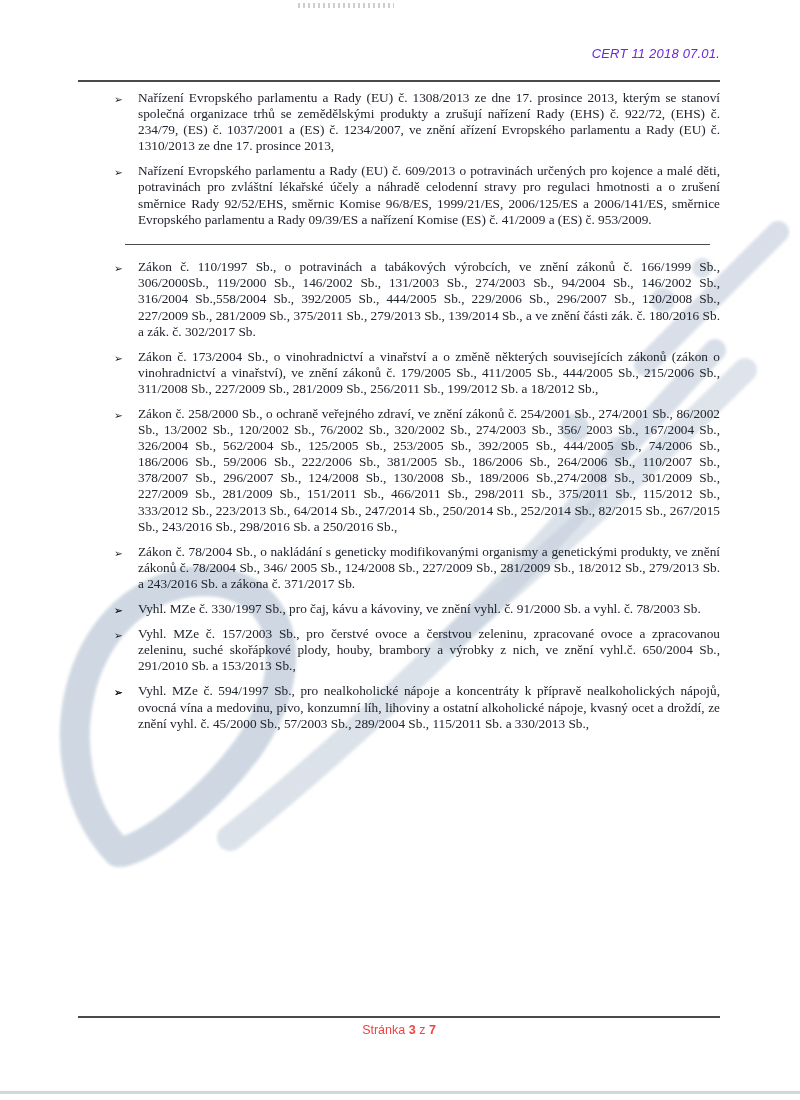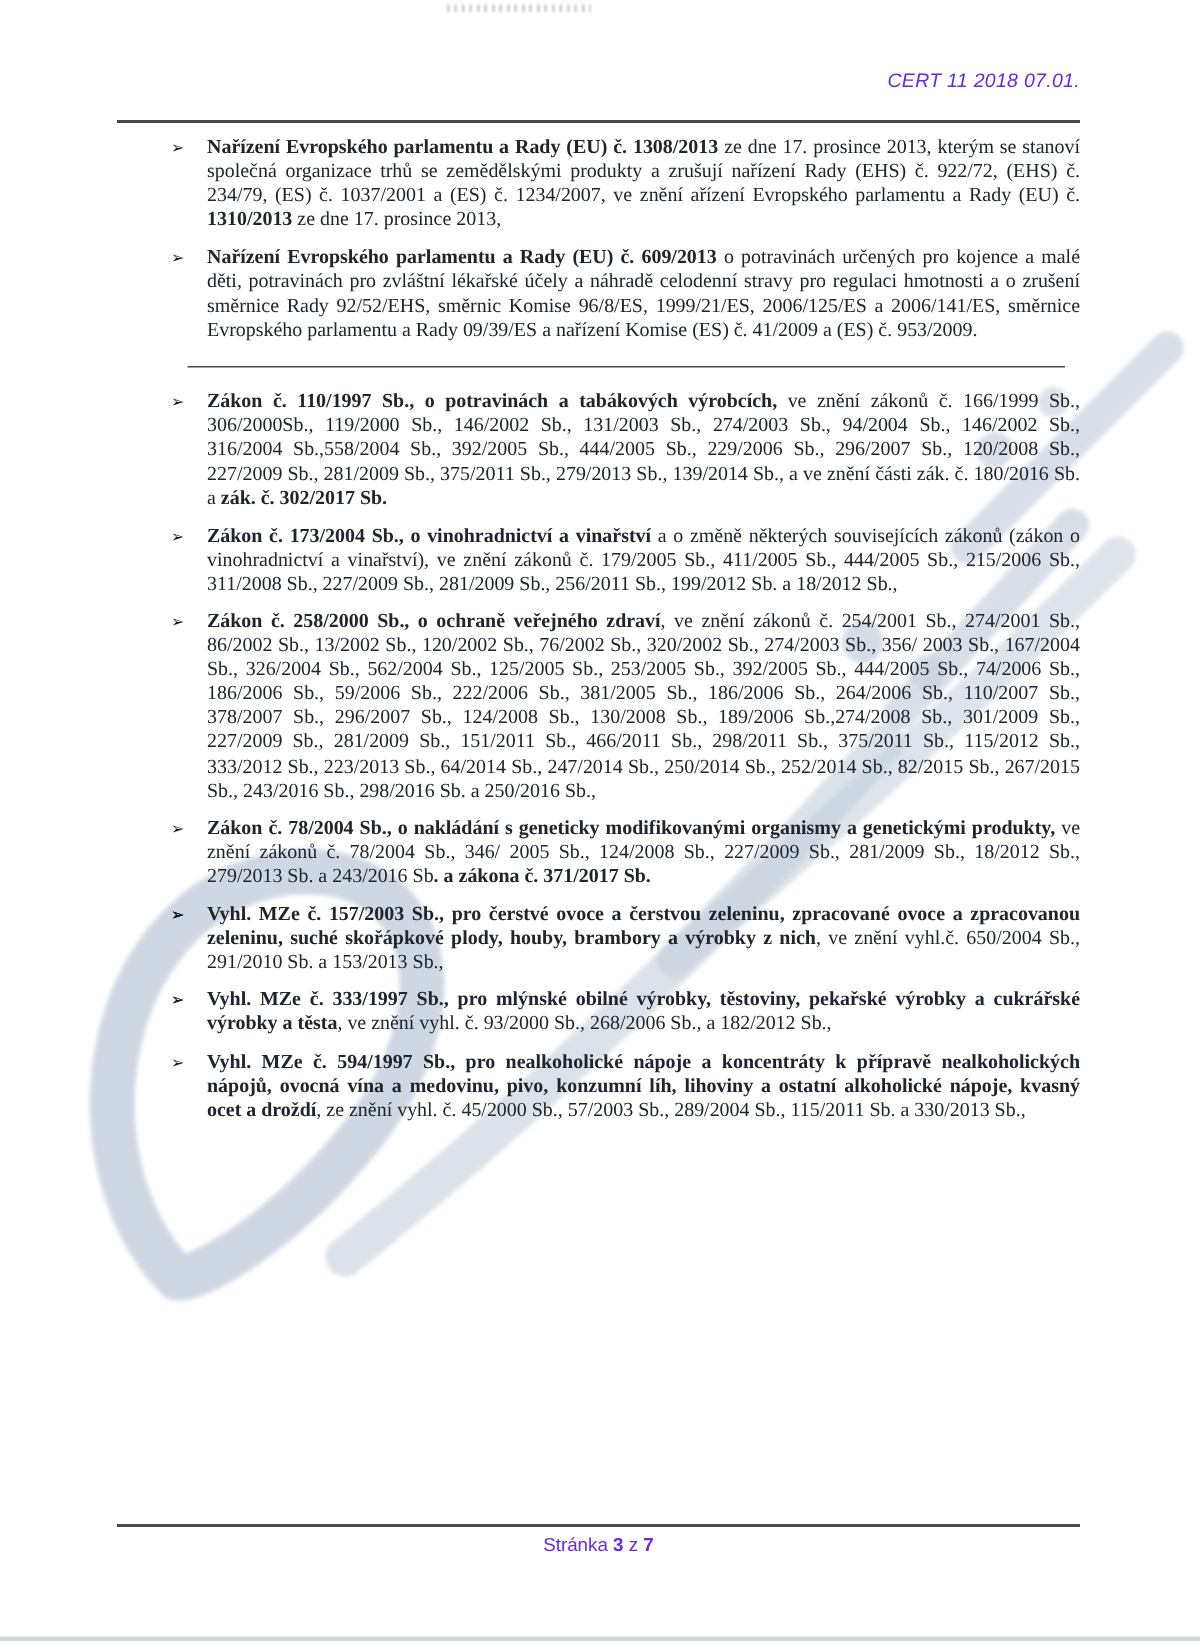--- a/index.html
+++ b/index.html
@@ -26,25 +26,25 @@
   .foot-rule{top:1016px;}
   .list{position:absolute;top:90px;left:0;width:642px;}
   .li{
     position:relative;padding-left:60px;margin-bottom:9px;
     font-size:13.3px;line-height:16.1px;text-align:justify;
   }
   .li .bullet{
     position:absolute;left:36px;top:1px;font-family:"DejaVu Sans",sans-serif;
     font-size:10.5px;color:#15181f;
   }
-  .li b{font-weight:bold;}
+  .li b{font-weight:normal;}
   .sep{height:1.5px;background:var(--rule,#4a4a4a);margin:16px 0 14px 47px;width:585px;}
   .footer{
     position:absolute;top:1023px;left:0;width:642px;text-align:center;
-    font-family:"Liberation Sans",sans-serif;font-size:12.5px;color:#6d28d9;
+    font-family:"Liberation Sans",sans-serif;font-size:12.5px;color:#ef4444;
   }
   .footer b{font-weight:bold;}
 </style>
 </head>
 <body>
 
 <div>
 
   <svg class="watermark" viewBox="0 0 800 1100" xmlns="http://www.w3.org/2000/svg">
     <g stroke="#c3cedb" fill="none" stroke-linecap="round">
@@ -71,24 +71,24 @@
           <div class="li"><span class="bullet">➢</span><span><b>Nařízení Evropského parlamentu a Rady (EU) č. 1308/2013</b><span> ze dne 17. prosince 2013, kterým se stanoví společná organizace trhů se zemědělskými produkty a zrušují nařízení Rady (EHS) č. 922/72, (EHS) č. 234/79, (ES) č. 1037/2001 a (ES) č. 1234/2007, ve znění ařízení Evropského parlamentu a Rady (EU) č. </span><b>1310/2013</b><span> ze dne 17. prosince 2013,</span></span></div>
           <div class="li"><span class="bullet">➢</span><span><b>Nařízení Evropského parlamentu a Rady (EU) č. 609/2013</b><span> o potravinách určených pro kojence a malé děti, potravinách pro zvláštní lékařské účely a náhradě celodenní stravy pro regulaci hmotnosti a o zrušení směrnice Rady 92/52/EHS, směrnic Komise 96/8/ES, 1999/21/ES, 2006/125/ES a 2006/141/ES, směrnice Evropského parlamentu a Rady 09/39/ES a nařízení Komise (ES) č. 41/2009 a (ES) č. 953/2009.</span></span></div>
         </div>
       <div class="sep"></div>
       <div>
           <div class="li"><span class="bullet">➢</span><span><b>Zákon č. 110/1997 Sb., o potravinách a tabákových výrobcích,</b><span> ve znění zákonů č. 166/1999 Sb., 306/2000Sb., 119/2000 Sb., 146/2002 Sb., 131/2003 Sb., 274/2003 Sb., 94/2004 Sb., 146/2002 Sb., 316/2004 Sb.,558/2004 Sb., 392/2005 Sb., 444/2005 Sb., 229/2006 Sb., 296/2007 Sb., 120/2008 Sb., 227/2009 Sb., 281/2009 Sb., 375/2011 Sb., 279/2013 Sb., 139/2014 Sb., a ve znění části zák. č. 180/2016 Sb. a </span><b>zák. č. 302/2017 Sb.</b></span></div>
           <div class="li"><span class="bullet">➢</span><span><b>Zákon č. 173/2004 Sb., o vinohradnictví a vinařství</b><span> a o změně některých souvisejících zákonů (zákon o vinohradnictví a vinařství), ve znění zákonů č. 179/2005 Sb., 411/2005 Sb., 444/2005 Sb., 215/2006 Sb., 311/2008 Sb., 227/2009 Sb., 281/2009 Sb., 256/2011 Sb., 199/2012 Sb. a 18/2012 Sb.,</span></span></div>
           <div class="li"><span class="bullet">➢</span><span><b>Zákon č. 258/2000 Sb., o ochraně veřejného zdraví</b><span>, ve znění zákonů č. 254/2001 Sb., 274/2001 Sb., 86/2002 Sb., 13/2002 Sb., 120/2002 Sb., 76/2002 Sb., 320/2002 Sb., 274/2003 Sb., 356/ 2003 Sb., 167/2004 Sb., 326/2004 Sb., 562/2004 Sb., 125/2005 Sb., 253/2005 Sb., 392/2005 Sb., 444/2005 Sb., 74/2006 Sb., 186/2006 Sb., 59/2006 Sb., 222/2006 Sb., 381/2005 Sb., 186/2006 Sb., 264/2006 Sb., 110/2007 Sb., 378/2007 Sb., 296/2007 Sb., 124/2008 Sb., 130/2008 Sb., 189/2006 Sb.,274/2008 Sb., 301/2009 Sb., 227/2009 Sb., 281/2009 Sb., 151/2011 Sb., 466/2011 Sb., 298/2011 Sb., 375/2011 Sb., 115/2012 Sb., 333/2012 Sb., 223/2013 Sb., 64/2014 Sb., 247/2014 Sb., 250/2014 Sb., 252/2014 Sb., 82/2015 Sb., 267/2015 Sb., 243/2016 Sb., 298/2016 Sb. a 250/2016 Sb.,</span></span></div>
           <div class="li"><span class="bullet">➢</span><span><b>Zákon č. 78/2004 Sb., o nakládání s geneticky modifikovanými organismy a genetickými produkty,</b><span> ve znění zákonů č. 78/2004 Sb., 346/ 2005 Sb., 124/2008 Sb., 227/2009 Sb., 281/2009 Sb., 18/2012 Sb., 279/2013 Sb. a 243/2016 Sb</span><b>. a zákona č. 371/2017 Sb.</b></span></div>
           <div class="li"><span class="bullet">➢</span></div>
-          <div class="li"><span class="bullet">➢</span></div>
+          <div class="li"><span class="bullet">➢</span><span><b>Vyhl. MZe č. 330/1997 Sb., pro čaj, kávu a kávoviny</b><span>, ve znění vyhl. č. 91/2000 Sb. a vyhl. č. 78/2003 Sb.</span></span></div>
           <div class="li"><span class="bullet">➢</span><span><b>Vyhl. MZe č. 157/2003 Sb., pro čerstvé ovoce a čerstvou zeleninu, zpracované ovoce a zpracovanou zeleninu, suché skořápkové plody, houby, brambory a výrobky z nich</b><span>, ve znění vyhl.č. 650/2004 Sb., 291/2010 Sb. a 153/2013 Sb.,</span></span></div>
           <div class="li"><span class="bullet">➢</span></div>
-          <div class="li"><span class="bullet">➢</span><span><b>Vyhl. MZe č. 333/1997 Sb., pro mlýnské obilné výrobky, těstoviny, pekařské výrobky a cukrářské výrobky a těsta</b><span>, ve znění vyhl. č. 93/2000 Sb., 268/2006 Sb., a 182/2012 Sb.,</span></span></div>
+          <div class="li"><span class="bullet">➢</span></div>
           <div class="li"><span class="bullet">➢</span><span><b>Vyhl. MZe č. 594/1997 Sb., pro nealkoholické nápoje a koncentráty k přípravě nealkoholických nápojů, ovocná vína a medovinu, pivo, konzumní líh, lihoviny a ostatní alkoholické nápoje, kvasný ocet a droždí</b><span>, ze znění vyhl. č. 45/2000 Sb., 57/2003 Sb., 289/2004 Sb., 115/2011 Sb. a 330/2013 Sb.,</span></span></div>
         </div>
     </div>
 
     <div class="hrule foot-rule"></div>
     <div class="footer">
       <span>Stránka</span>
       <b>3</b>
       <span>z</span>
       <b>7</b>

